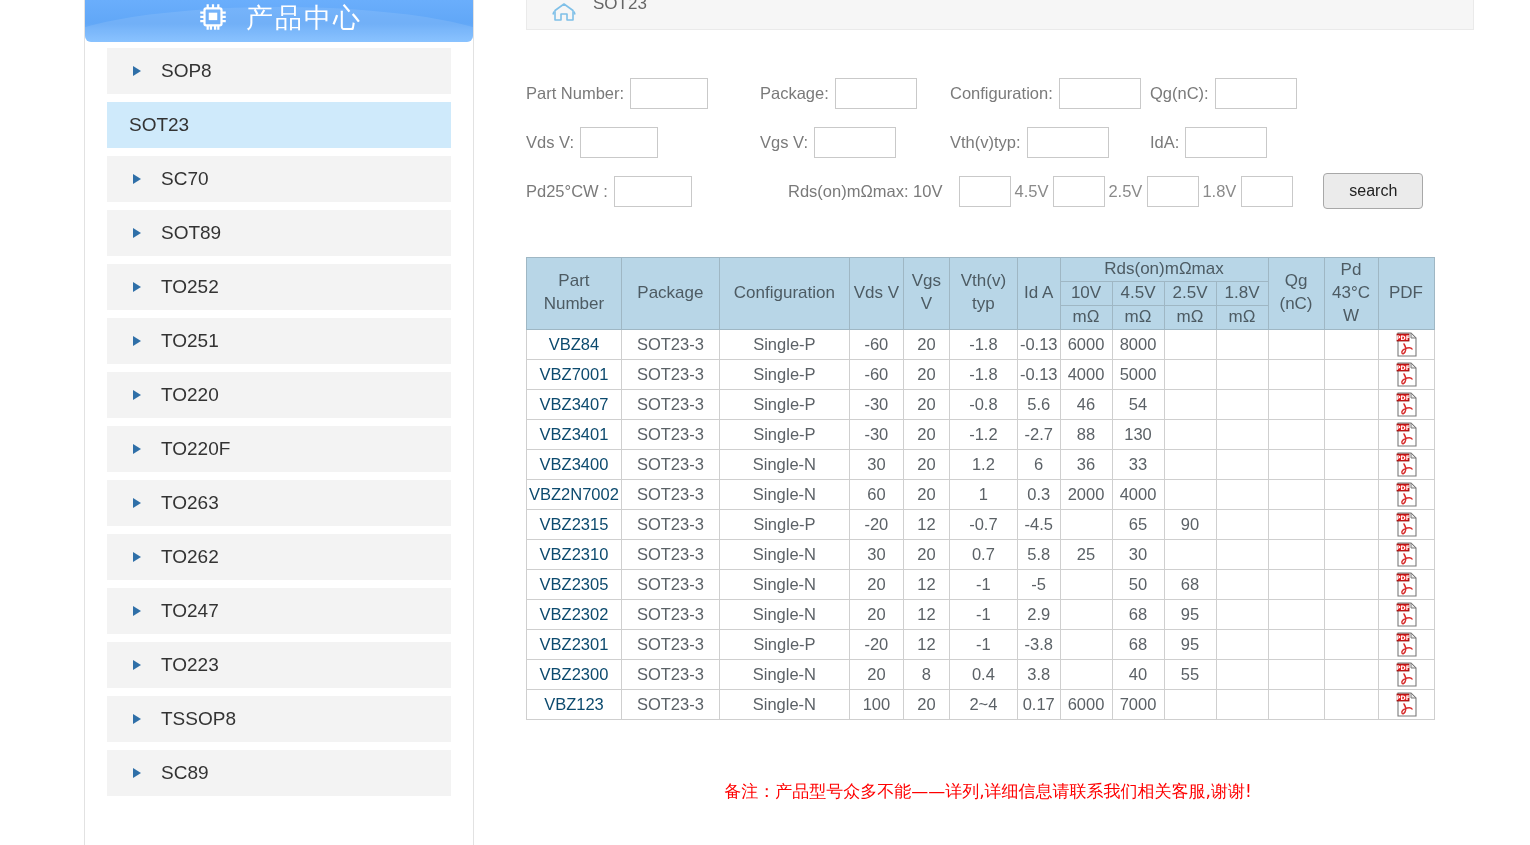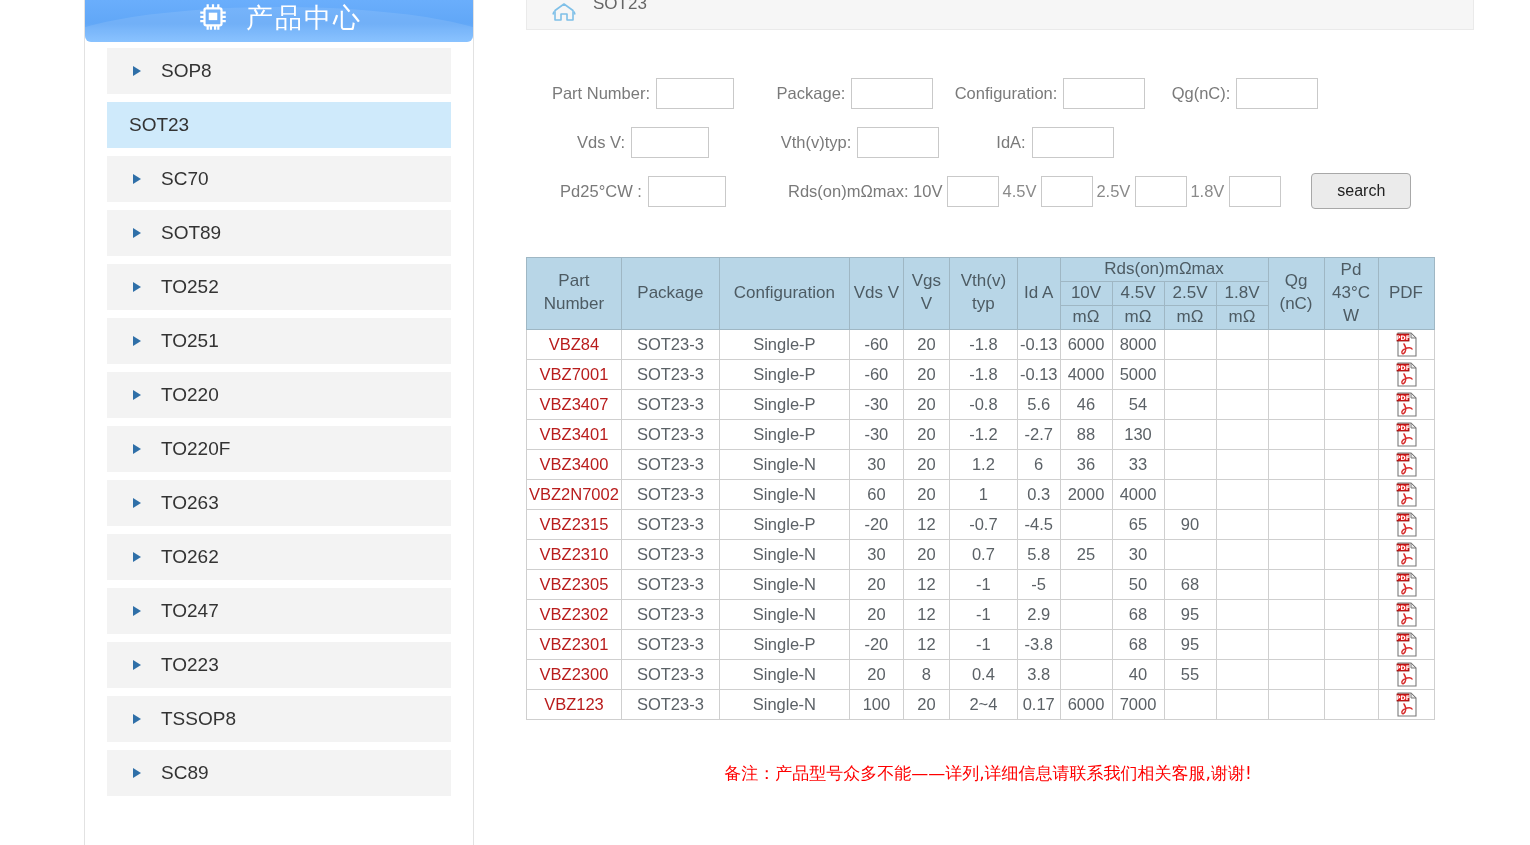--- a/index.html
+++ b/index.html
@@ -159,21 +159,21 @@
   }
   .form-row {
     display: flex;
     align-items: center;
     margin-bottom: 15px;
     height: 34px;
   }
   .fld {
     display: flex;
     align-items: center;
-    justify-content: center;
+    justify-content: flex-start;
   }
   .fld label {
     font-size: 16.5px;
     color: #7a7a7a;
     margin-right: 6px;
     white-space: nowrap;
   }
   .txtbox {
     border: 1px solid #c9c9c9;
     background: #ffffff;
@@ -198,21 +198,21 @@
   .rds-group .sub-lbl {
     font-size: 16.5px;
     color: #8a8a8a;
     margin: 0 5px 0 3px;
     white-space: nowrap;
   }
   .rds-lead {
     font-size: 16.5px;
     color: #7a7a7a;
     margin-left: 28px;
-    margin-right: 5px;
+    margin-right: 17px;
     white-space: nowrap;
   }
   #search-button {
     margin-left: 30px;
     width: 100px;
     height: 36px;
     background: #ebebeb;
     border: 1px solid #a8a8a8;
     border-radius: 4px;
     font-size: 16px;
@@ -246,42 +246,42 @@
     font-weight: normal;
     font-size: 17px;
     line-height: 1.35;
   }
   table.parts tbody td {
     border: 1px solid #cfcfcf;
     height: 29px;
     color: #5b6166;
   }
   table.parts tbody td.pn {
-    color: #b91c1c;
+    color: #0c4a6e;
   }
   .col-pn   { width: 88px; }
   .col-pkg  { width: 98px; }
   .col-cfg  { width: 130px; }
   .col-vds  { width: 54px; }
   .col-vgs  { width: 46px; }
   .col-vth  { width: 68px; }
   .col-id   { width: 36px; }
   .col-r    { width: 52px; }
   .col-qg   { width: 56px; }
   .col-pd   { width: 54px; }
   .col-pdf  { width: 56px; }
 
   .pdf-cell { padding: 0; height: 29px; position: relative; }
   .pdf-icon { display:block; margin: 0 auto; }
 
   
   #footer-note {
     position: absolute;
     left: 0;
-    top: 762px;
+    top: 780px;
     width: 960px;
     text-align: center;
     color: #fe0000;
     font-size: 17px;
     font-family: "DejaVu Sans", sans-serif;
     white-space: nowrap;
   }
 </style>
 </head>
 <body>
@@ -397,20 +397,24 @@
         <span class="fld fld-4">
           <label>Qg(nC):</label>
           <input class="txtbox w80" type="text" value="" style="">
         </span>
       </div>
 
       <div class="form-row">
         <span class="fld fld-1">
           <label>Vds V:</label>
           <input class="txtbox w78" type="text" value="" style="">
+        </span>
+        <span class="fld fld-2">
+          <label>Vgs V:</label>
+          <input class="txtbox w80" type="text" value="" style="">
         </span>
         <span class="fld fld-3">
           <label>Vth(v)typ:</label>
           <input class="txtbox w80" type="text" value="" style="">
         </span>
         <span class="fld fld-4">
           <label>IdA:</label>
           <input class="txtbox w80" type="text" value="" style="">
         </span>
       </div>

